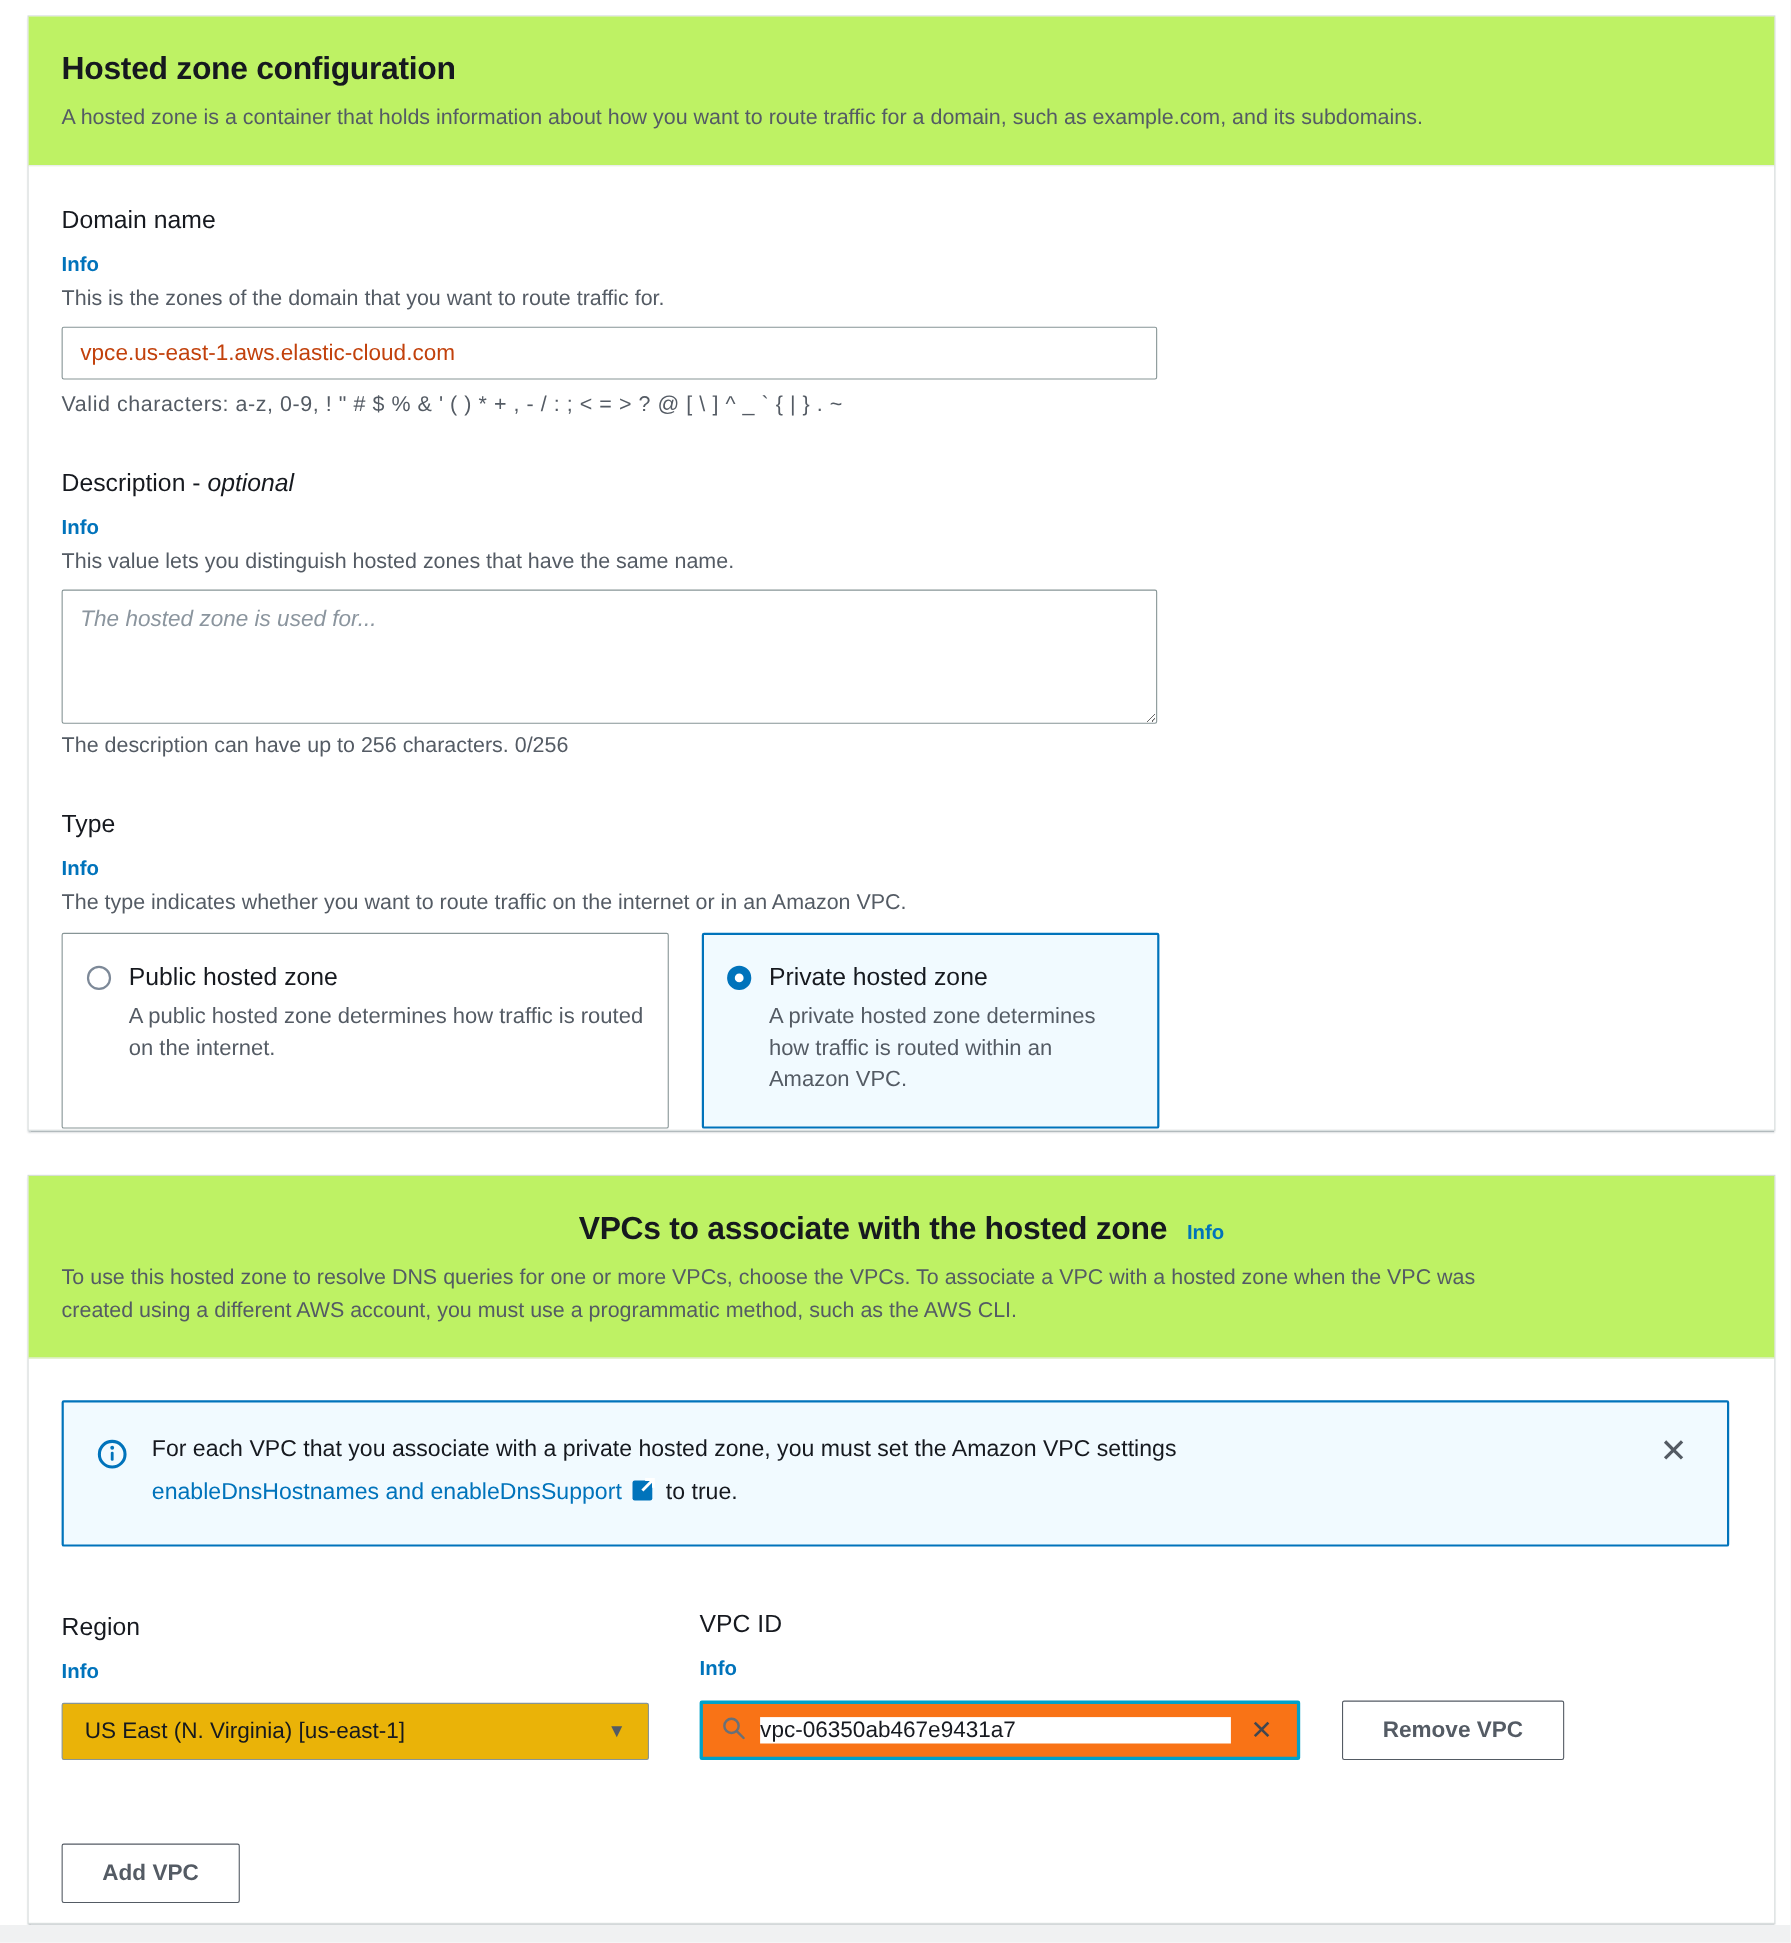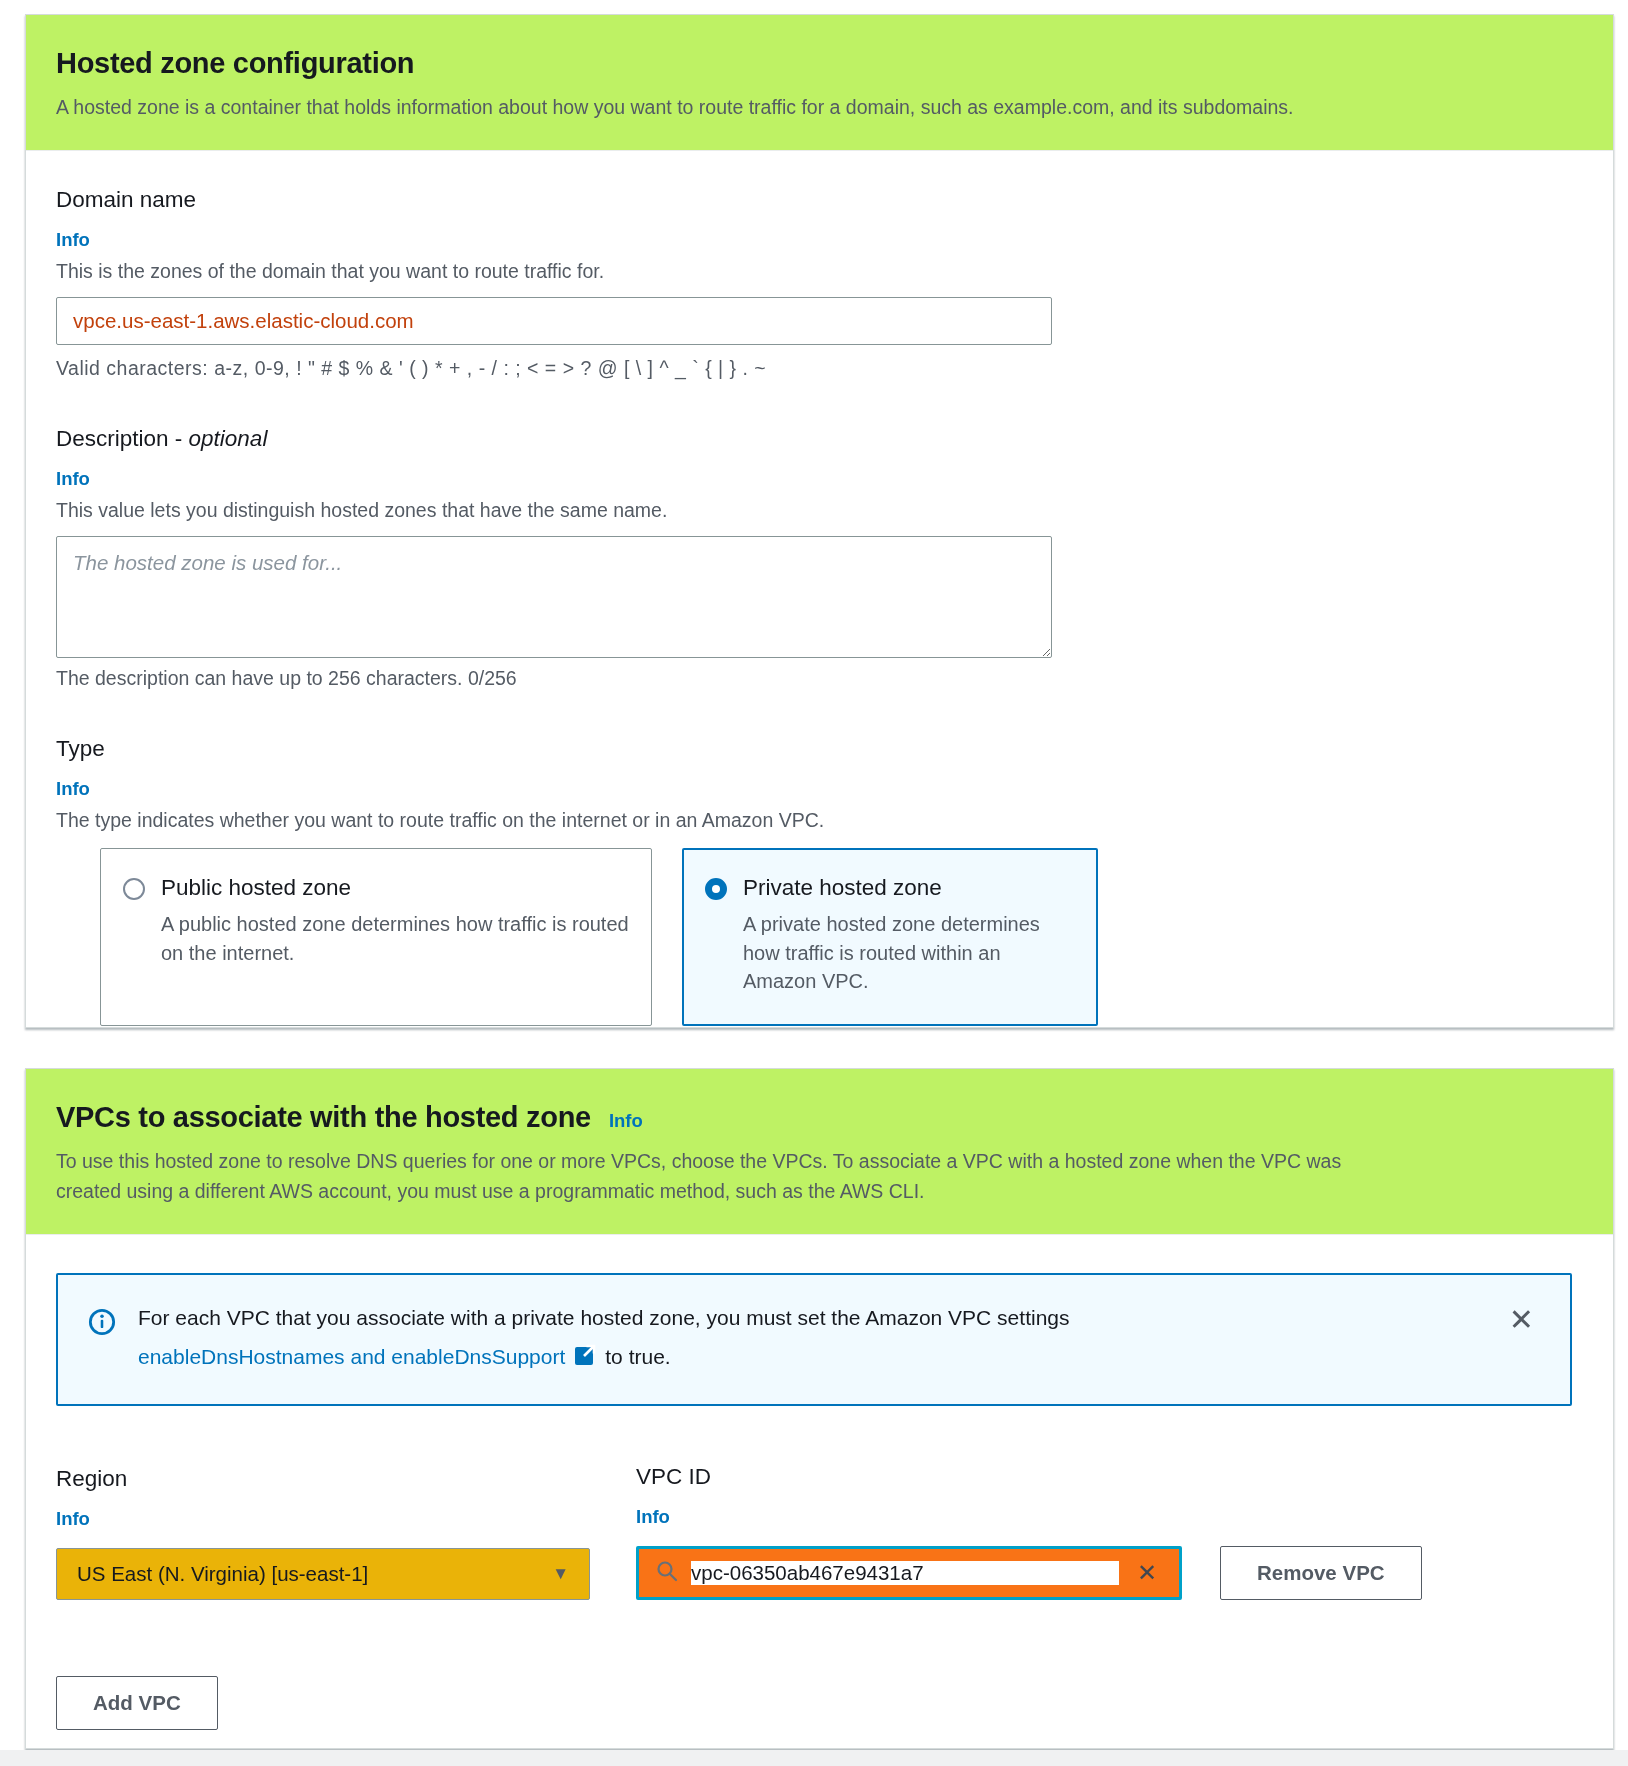--- a/index.html
+++ b/index.html
@@ -8,21 +8,21 @@
   .page { position:relative; width:1628px; height:1766px; background:#ffffff; margin:0 auto; overflow:hidden; }
   .bottom-strip { position:absolute; left:0; top:1750px; width:1628px; height:16px; background:#f0f1f2; }
 
   .panel { position:absolute; left:25px; width:1589px; background:#fff;
            border:1px solid #d5dbdb; box-shadow:0 2px 2px 0 rgba(0,28,36,0.3); }
   #panel1 { top:14px; height:1014px; }
   #panel2 { top:1068px; height:681px; }
 
   .panel-header { background:#bef264; border-bottom:1px solid #eaeded; padding:32px 30px 28px 30px; }
   .panel-title { font-size:29px; font-weight:700; color:#16191f; letter-spacing:-0.3px; }
-  .title-row { display:flex; align-items:baseline; gap:18px; }
+  .title-row { display:flex; align-items:baseline; gap:18px;justify-content:center; }
   .panel-desc { margin-top:12px; font-size:19.5px; line-height:1.55; color:#545b64; }
   #panel1 .panel-desc { max-width:1280px; }
   #panel2 .panel-desc { max-width:1320px; }
 
   .panel-body { padding:36px 30px 30px 30px; }
 
   .section { margin-top:46px; }
   .section:first-child { margin-top:0; }
 
   .field-label { display:flex; align-items:baseline; gap:16px; font-size:22.5px; color:#16191f;flex-direction:column; }
@@ -34,21 +34,21 @@
                 border-radius:2px; font-size:20.5px; color:#c2410c; padding:0 16px;
                 font-family:"Liberation Sans", sans-serif; background:#fff; }
   .valid-chars { margin-top:12px; font-size:19.5px; color:#545b64; letter-spacing:0.5px; }
 
   .desc-textarea { display:block; margin-top:14px; width:996px; height:122px; border:1px solid #879596;
                    border-radius:2px; font-size:20.5px; color:#16191f; padding:14px 16px;
                    font-family:"Liberation Sans", sans-serif; resize:both; }
   .desc-textarea::placeholder { font-style:italic; color:#8b959e; }
   .char-hint { margin-top:9px; font-size:19.5px; color:#545b64; }
 
-  .radio-cards { display:flex; gap:30px; margin-top:16px;margin-left:44px; }
+  .radio-cards { display:flex; gap:30px; margin-top:16px; }
   .radio-card { display:flex; gap:16px; width:552px; padding:26px 22px 30px 22px;
                 border:1px solid #879596; border-radius:2px; background:#fff; cursor:pointer; }
   .radio-card.selected { width:416px; border:2px solid #0073bb; background:#f1faff; padding:25px 21px 29px 21px; }
   .radio-circle { flex-shrink:0; margin-top:3px; width:22px; height:22px; border-radius:50%;
                   border:2px solid #7d8998; background:#fff; }
   .radio-circle.on { border:7px solid #0073bb; }
   .radio-title { font-size:22.5px; color:#16191f; }
   .radio-desc { margin-top:9px; font-size:20px; line-height:1.42; color:#545b64; }
 
   .banner { display:flex; align-items:flex-start; gap:22px; width:1516px; margin-top:2px;

